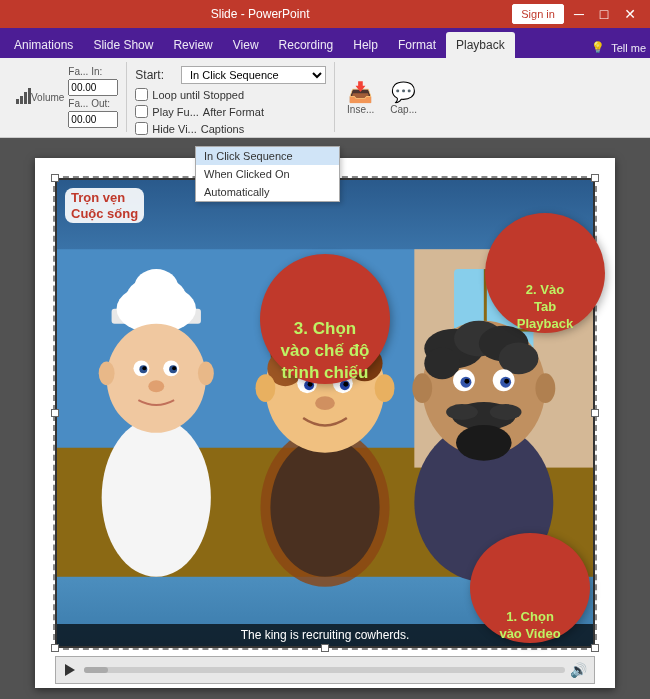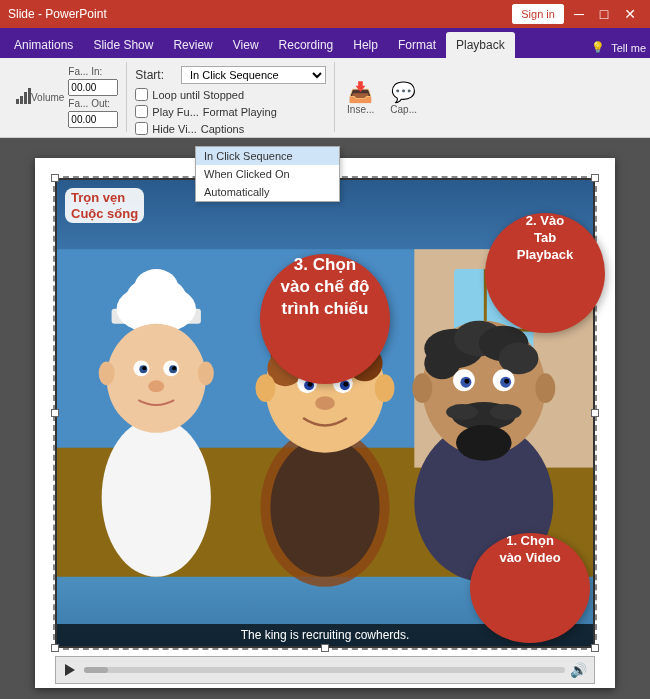--- a/index.html
+++ b/index.html
@@ -8,21 +8,21 @@
     
     .title-bar {
       background: #c0392b;
       height: 28px;
       display: flex;
       align-items: center;
       justify-content: space-between;
       padding: 0 8px;
       color: white;
     }
-    .title-bar-title { font-size: 12px; flex: 1; }
+    .title-bar-title { font-size: 12px; flex: 1; text-align: center; }
     .title-bar-right { display: flex; gap: 4px; }
     .title-bar-btn { background: none; border: none; color: white; font-size: 14px; cursor: pointer; padding: 2px 6px; }
 
     
     .ribbon-tabs {
       background: #4c1d95;
       display: flex;
       padding: 0 4px;
       height: 30px;
       align-items: flex-end;
@@ -296,24 +296,24 @@
       color: #555;
       cursor: pointer;
     }
 
     
     .callout-bubble {
       position: absolute;
       background: #c0392b;
       border-radius: 50%;
       display: flex;
-      align-items: flex-start;
+      align-items: flex-end;
       justify-content: center;
       text-align: center;
-      color: #ffffff;
+      color: #bef264;
       font-size: 13px;
       font-weight: bold;
       line-height: 1.3;
       box-shadow: 2px 2px 8px rgba(0,0,0,0.3);
     }
 
     .callout-1 {
       width: 120px;
       height: 110px;
       bottom: 50px;
@@ -403,21 +403,21 @@
         <option>When Clicked On</option>
       </select>
     </div>
     <div class="checkbox-row">
       <input type="checkbox" style="">
       <span>Loop until Stopped</span>
     </div>
     <div class="checkbox-row">
       <input type="checkbox" style="">
       <span>Play Fu...</span>
-      <span>Format Playing</span>
+      <span>After Format</span>
     </div>
     <div class="checkbox-row">
       <input type="checkbox" style="">
       <span>Hide Vi...</span>
       <span>Captions</span>
     </div>
   </div>
 
   <div class="captions-area">
     <div style="display:flex;gap:8px;align-items:flex-start;">

